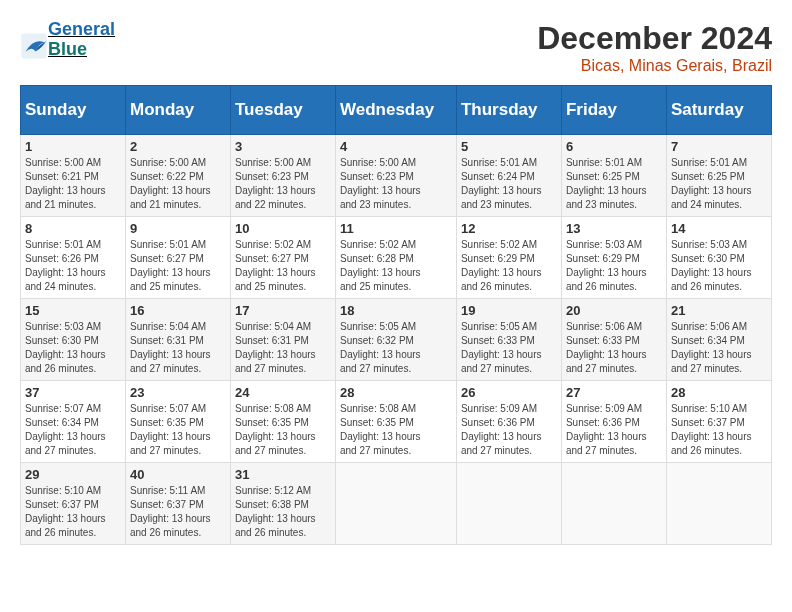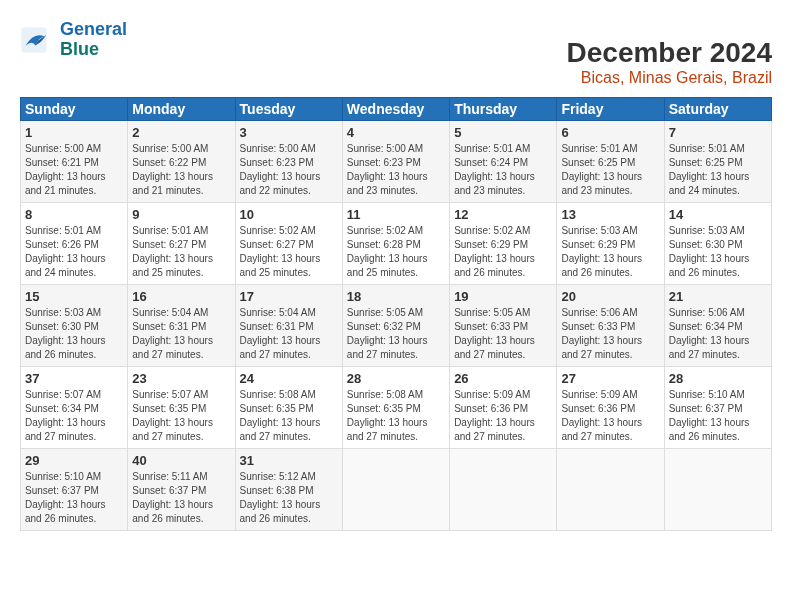--- a/index.html
+++ b/index.html
@@ -11,62 +11,62 @@
       padding: 20px;
     }
     .header-area {
       display: flex;
       justify-content: space-between;
       align-items: flex-start;
       margin-bottom: 10px;
     }
     .logo {
       display: flex;
-      align-items: center;
-      gap: 12px;
+      align-items: flex-end;
+      gap: 0;
+      text-decoration: underline;
     }
     .logo-text {
       font-size: 18px;
       font-weight: bold;
       color: #333;
       line-height: 1.1;
     }
     .logo-text span {
       color: #1a6aad;
     }
     .logo-icon {
       width: 28px;
       height: 28px;
     }
     .title-area {
       text-align: right;
     }
     .month-title {
-      font-size: 28px;
+      font-size: 32px;
       font-weight: bold;
       color: #333;
-      margin-top: 17px;
     }
     .subtitle {
       font-size: 16px;
       color: #c2410c;
     }
     table {
       width: 100%;
       border-collapse: collapse;
       font-size: 11px;
     }
     thead tr {
       background-color: #2471b8;
       color: white;
     }
     thead th {
-      padding: 3px 4px;
+      padding: 14px 4px;
       text-align: left;
-      font-size: 14px;
+      font-size: 17px;
       font-weight: bold;
       border: 1px solid #1a5c9e;
     }
     tbody tr {
       vertical-align: top;
     }
     tbody tr:nth-child(odd) {
       background-color: #f5f5f5;
     }
     tbody tr:nth-child(even) {

